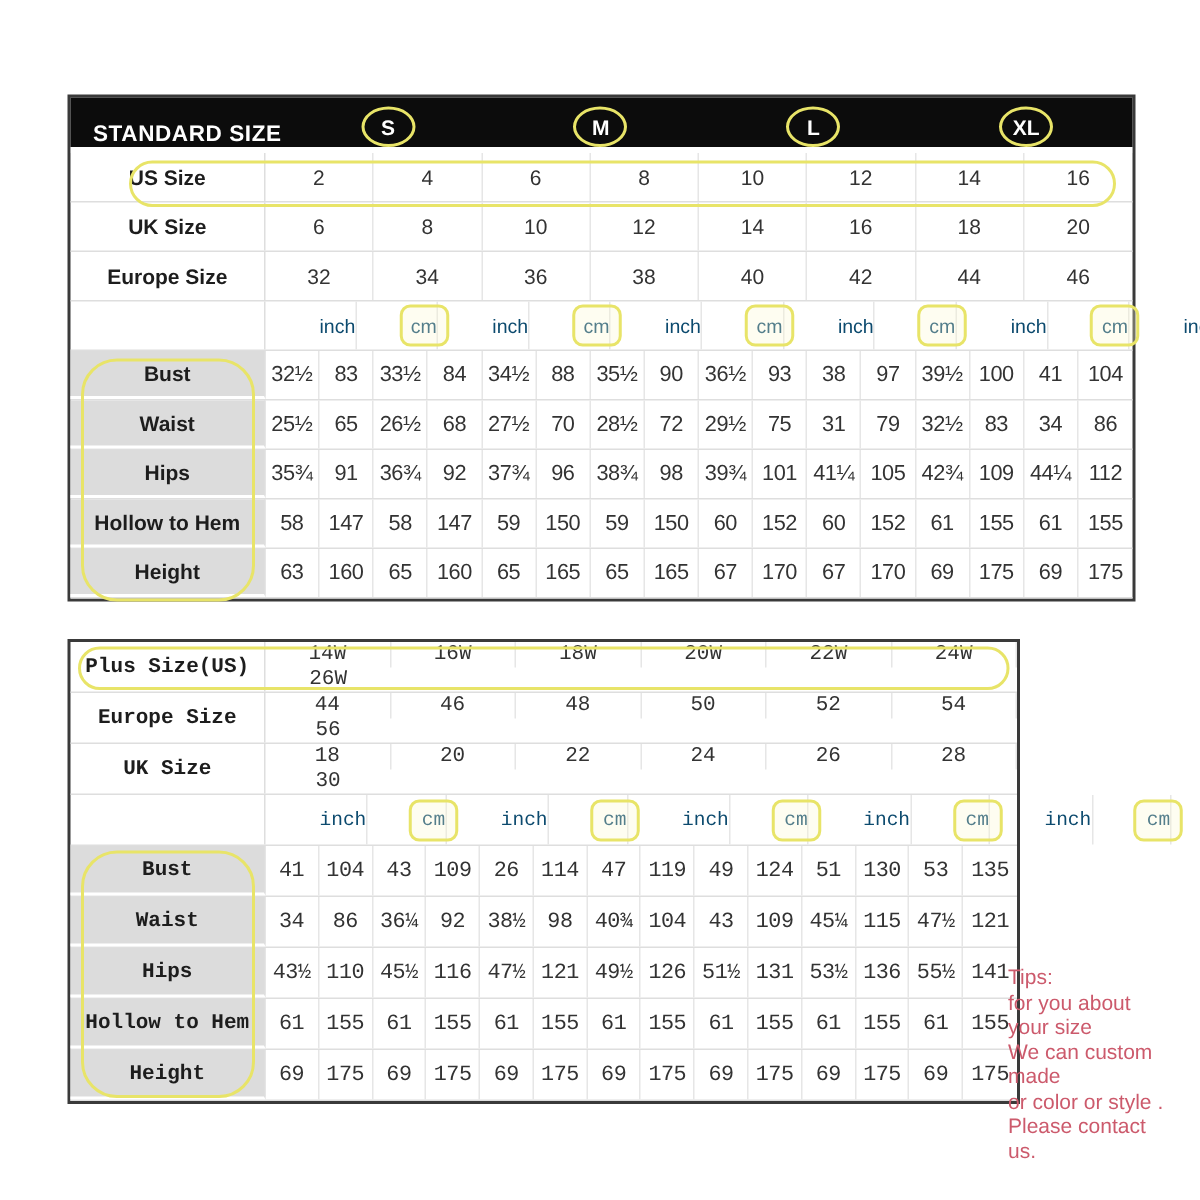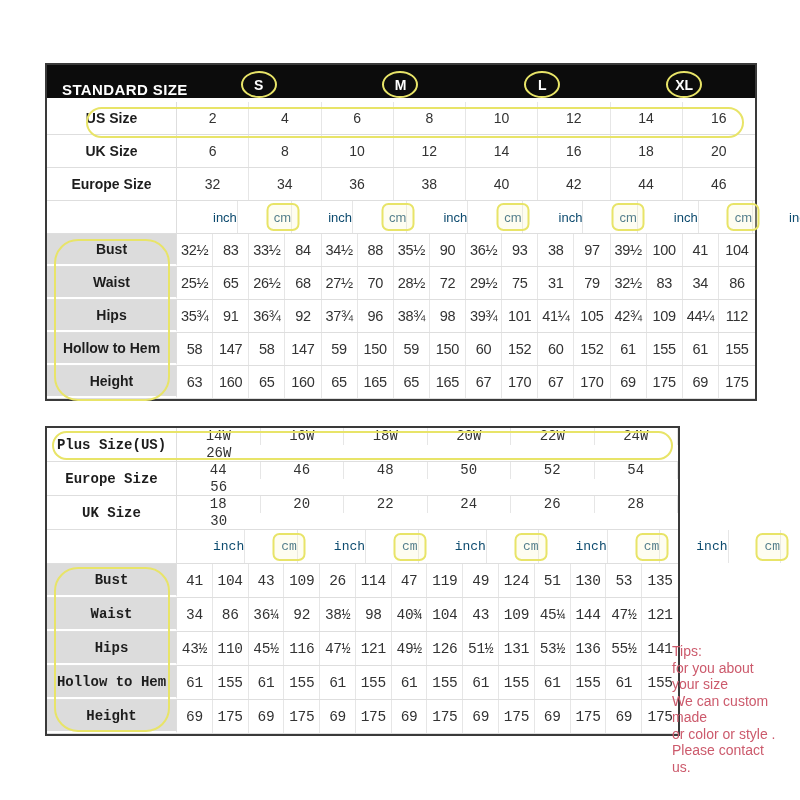--- a/index.html
+++ b/index.html
@@ -339,21 +339,21 @@
             <span class="cell">86</span>
             <span class="cell">36¼</span>
             <span class="cell">92</span>
             <span class="cell">38½</span>
             <span class="cell">98</span>
             <span class="cell">40¾</span>
             <span class="cell">104</span>
             <span class="cell">43</span>
             <span class="cell">109</span>
             <span class="cell">45¼</span>
-            <span class="cell">144</span>
+            <span class="cell">115</span>
             <span class="cell">47½</span>
             <span class="cell">121</span>
           </div>
         </div>
         <div class="row measure">
           <div class="rlabel">Hips</div>
           <div class="cells c14">
             <span class="cell">43½</span>
             <span class="cell">110</span>
             <span class="cell">45½</span>

